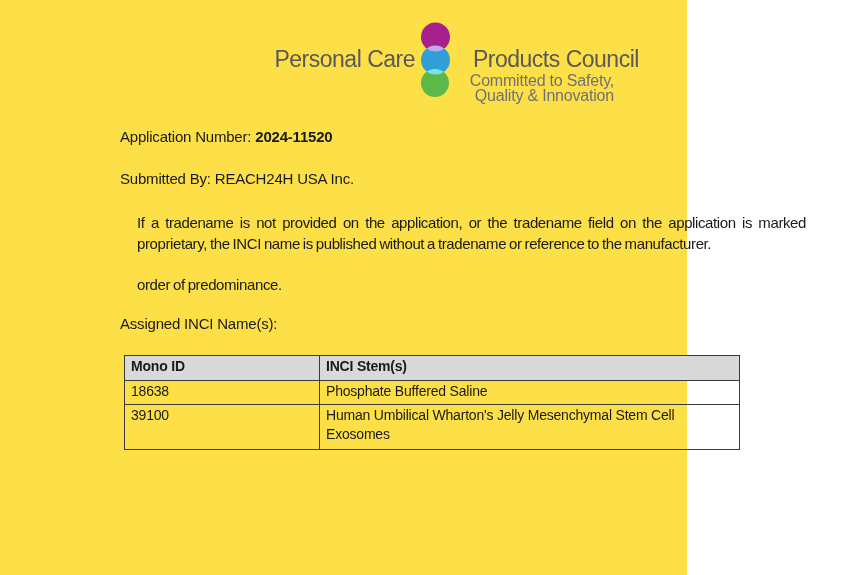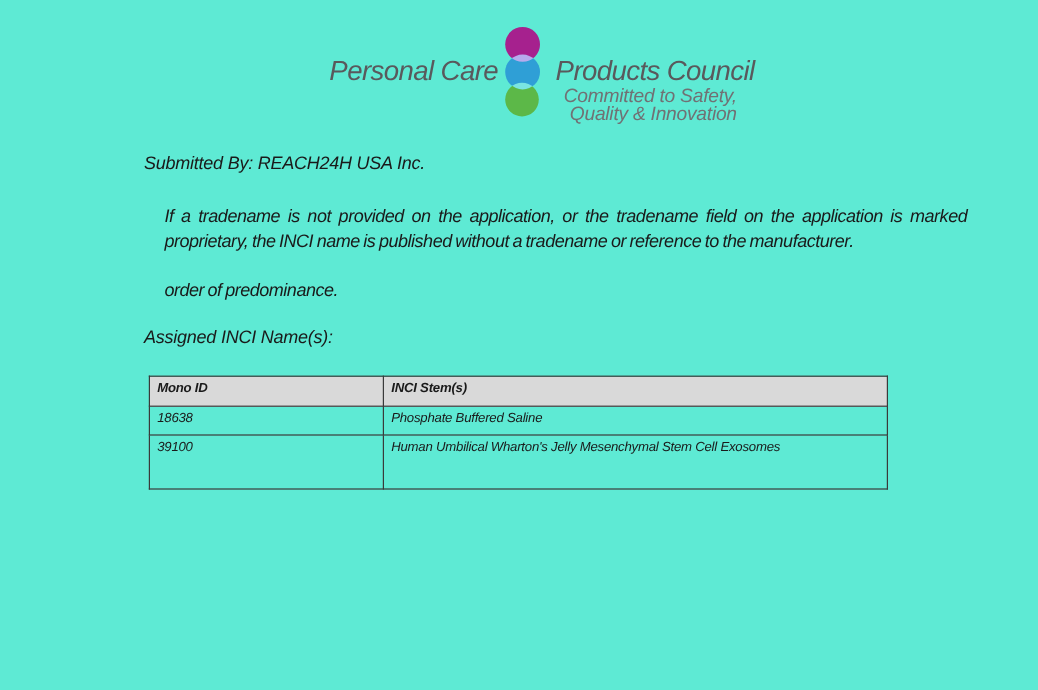--- a/index.html
+++ b/index.html
@@ -7,24 +7,23 @@
     padding: 0;
     background: #ffffff;
     width: 865px;
     height: 575px;
     overflow: hidden;
     font-family: "Liberation Sans", sans-serif;
     color: #1a1a1a;
   }
   .page {
     position: relative;
-    width: 865px;
+    width: 687px;
     height: 575px;
-    background: #5eead4;
-    font-style: italic;
+    background: #fde047;
   }
 
   
   .logo { position: absolute; top: 0; left: 0; width: 865px; height: 112px; }
   .logo-circles {
     position: absolute;
     left: 418px;
     top: 22px;
     width: 36px;
     height: 78px;
@@ -33,21 +32,21 @@
   .logo-circles circle { mix-blend-mode: screen; }
   .logo-word {
     position: absolute;
     top: 46px;
     font-size: 23px;
     letter-spacing: -0.5px;
     color: #59595c;
     white-space: nowrap;
   }
   .logo-word-left { right: 450px; text-align: right; }
-  .logo-word-right { left: 463px; }
+  .logo-word-right { left: 473px; }
   .logo-tagline {
     position: absolute;
     top: 74px;
     right: 251px;
     text-align: right;
     font-size: 16px;
     line-height: 14.5px;
     color: #707174;
     letter-spacing: -0.2px;
   }
@@ -89,21 +88,21 @@
   
   table.inci-table {
     border-collapse: collapse;
     margin-left: 4px;
     table-layout: fixed;
     width: 589px;
   }
   .inci-table td {
     border: 1px solid #3a3a3a;
     padding: 1px 6px 2px 6px;
-    font-size: 11px;
+    font-size: 14px;
     line-height: 19.5px;
     letter-spacing: -0.2px;
     vertical-align: top;
   }
   .inci-table .col-mono { width: 182px; }
   .inci-table .col-inci { width: 407px; }
   .inci-table tr.header-row td {
     background: #d9d9d9;
     font-weight: bold;
     height: 21px;
@@ -126,20 +125,23 @@
     </svg>
     <span class="logo-word logo-word-right">Products Council</span>
     <div class="logo-tagline">
       <div>Committed to Safety,</div>
       <div>Quality &amp; Innovation</div>
     </div>
   </div>
 
   <div class="content">
 
+    <div class="field-line">
+      <span>Application Number: </span><span class="field-value-bold">2024-11520</span>
+    </div>
 
     <div class="field-line">
       <span>Submitted By: </span><span>REACH24H USA Inc.</span>
     </div>
 
 
 
     <div class="para">
       <div class="para-line full">If a tradename is not provided on the application, or the tradename field on the application is marked</div>
       <div class="para-line">proprietary, the INCI name is published without a tradename or reference to the manufacturer.</div>

